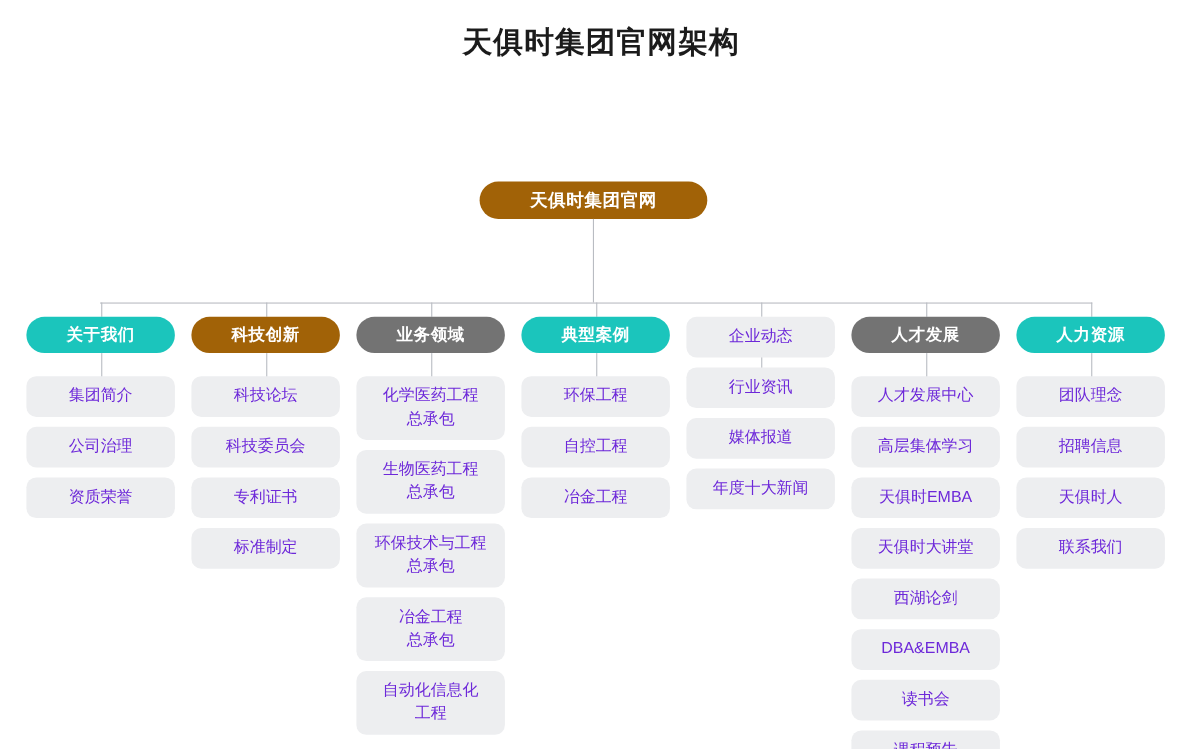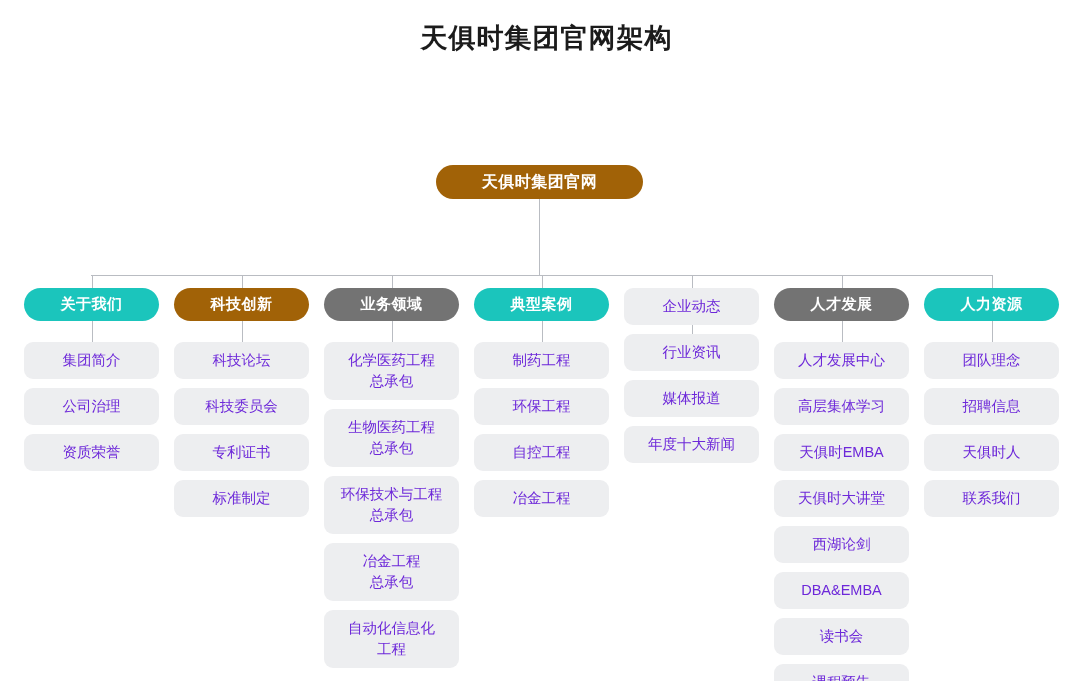--- a/index.html
+++ b/index.html
@@ -182,21 +182,20 @@
 总承包</div>
         <div class="item">环保技术与工程
 总承包</div>
         <div class="item">冶金工程
 总承包</div>
         <div class="item">自动化信息化
 工程</div>
       </div>
       <div class="column">
         <div class="cat-header teal">典型案例</div>
-        <div class="item">制药工程</div>
         <div class="item">环保工程</div>
         <div class="item">自控工程</div>
         <div class="item">冶金工程</div>
       </div>
       <div class="column">
         <div class="item">企业动态</div>
         <div class="item">行业资讯</div>
         <div class="item">媒体报道</div>
         <div class="item">年度十大新闻</div>
       </div>

